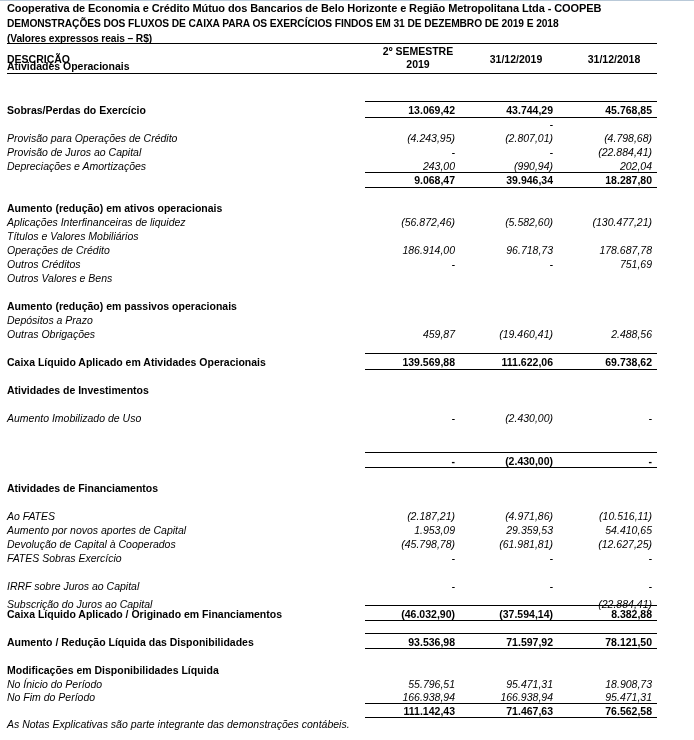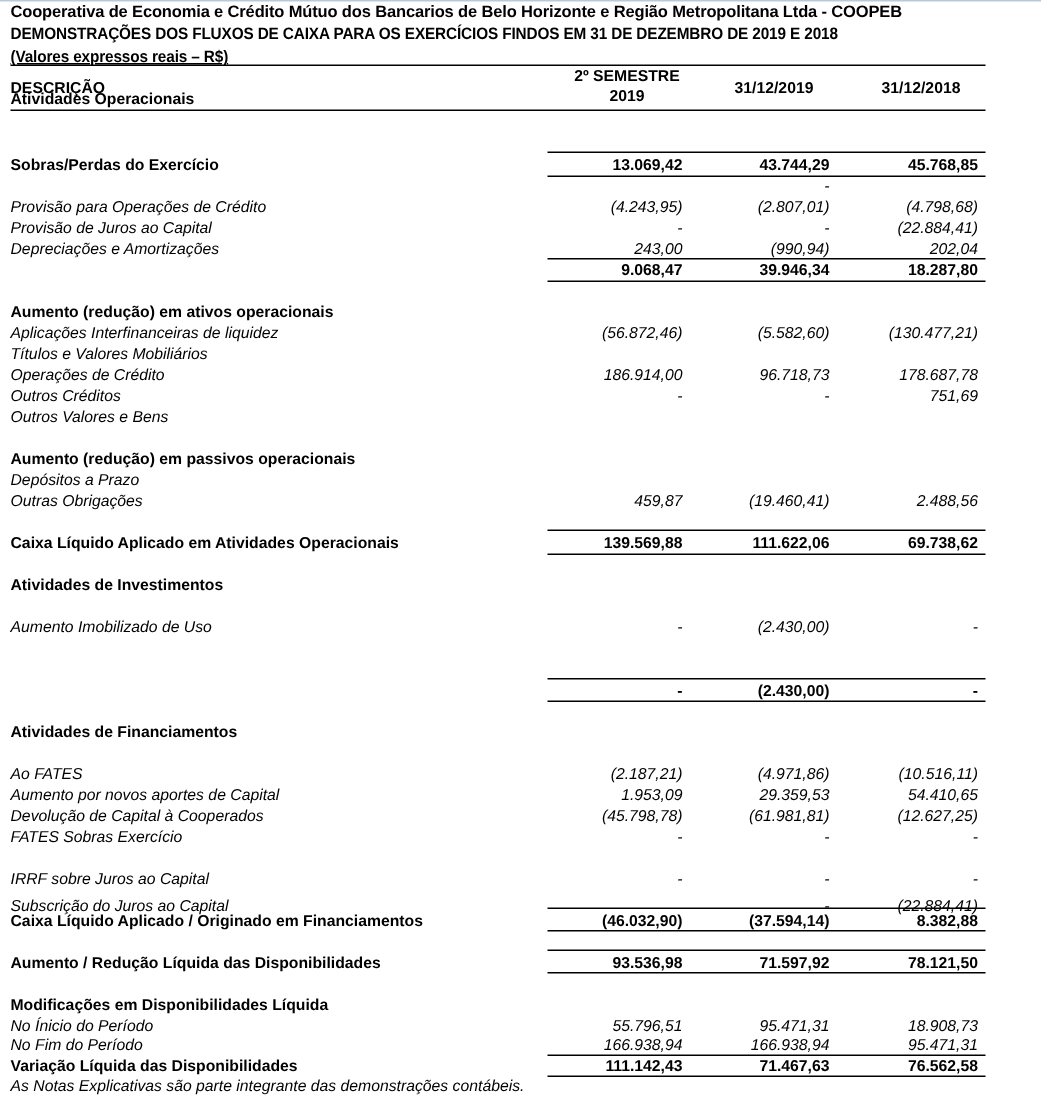--- a/index.html
+++ b/index.html
@@ -302,20 +302,19 @@
   <span class="v v3">18.908,73</span>
 </div>
 <div class="row italic" style="top:689px;">
   <span class="label">No Fim do Período</span>
   <span class="v v1">166.938,94</span>
   <span class="v v2">166.938,94</span>
   <span class="v v3">95.471,31</span>
 </div>
 <div class="line" style="top:702px;"></div>
 <div class="row bold" style="top:703px;">
-  <span class="label">Variação Líquida das Disponibilidades</span>
   <span class="v v1">111.142,43</span>
   <span class="v v2">71.467,63</span>
   <span class="v v3">76.562,58</span>
 </div>
 <div class="line" style="top:716px;"></div>
 
 <div class="footnote">As Notas Explicativas são parte integrante das demonstrações contábeis.</div>
 
 </body></html>

